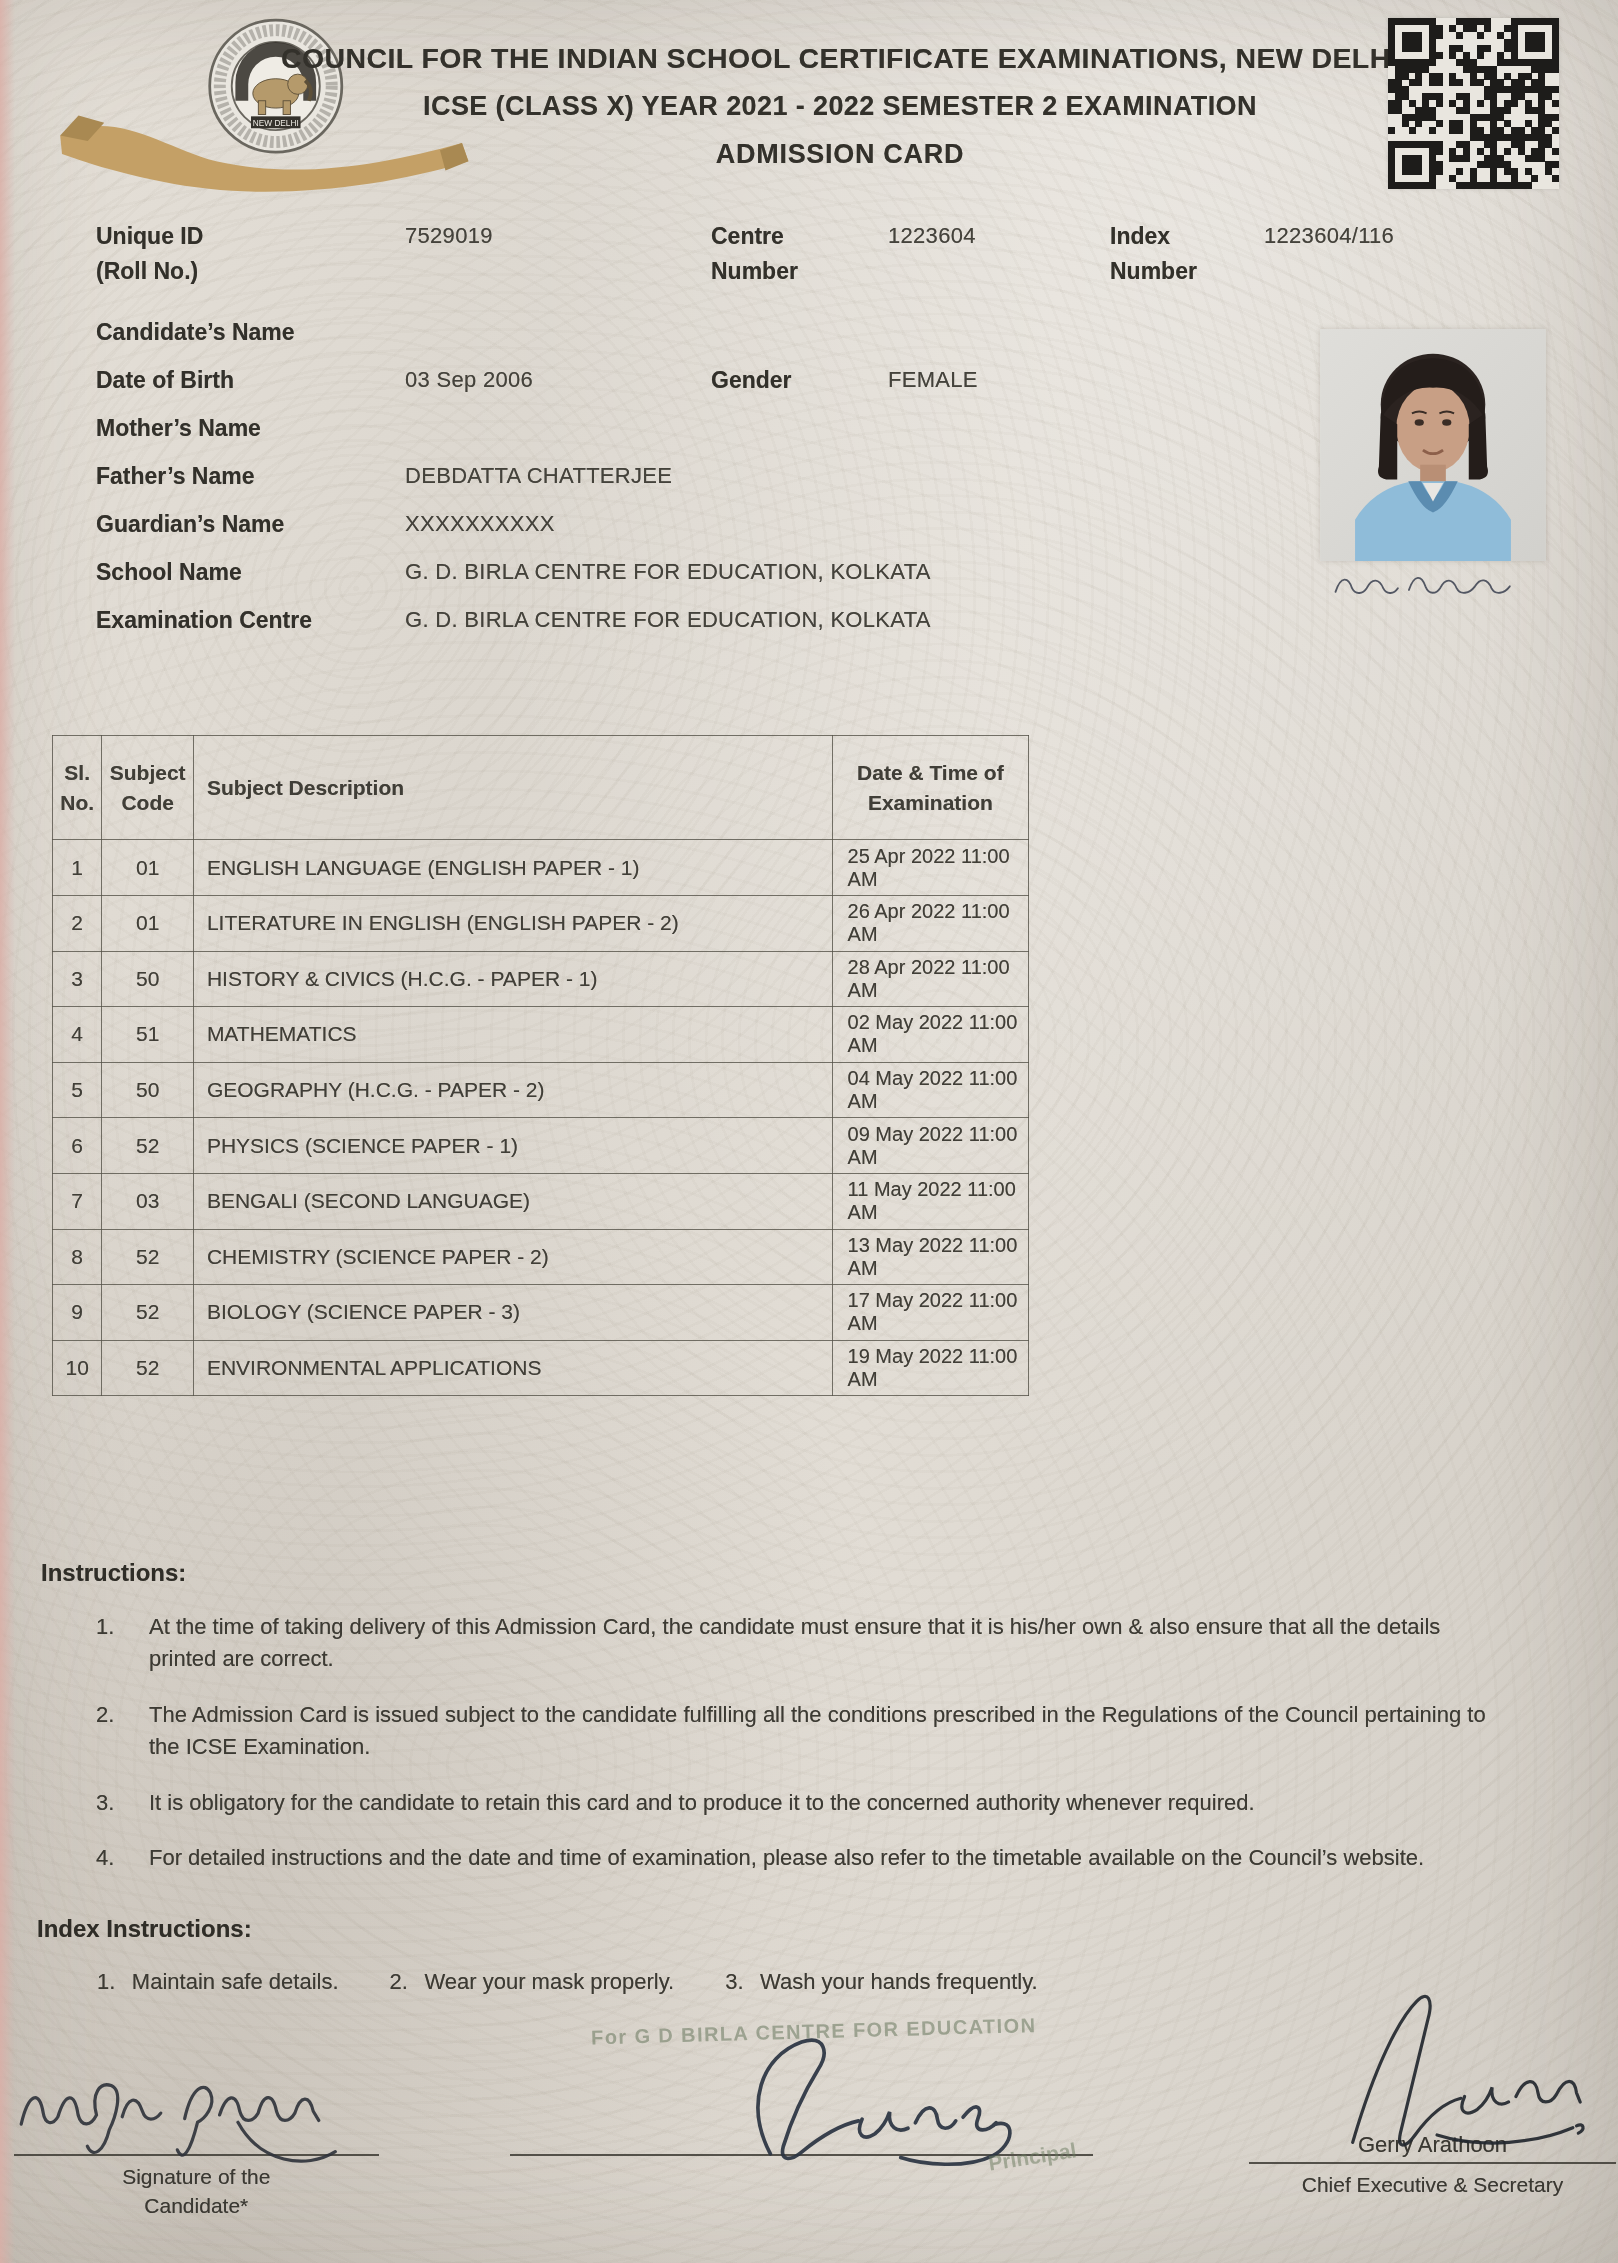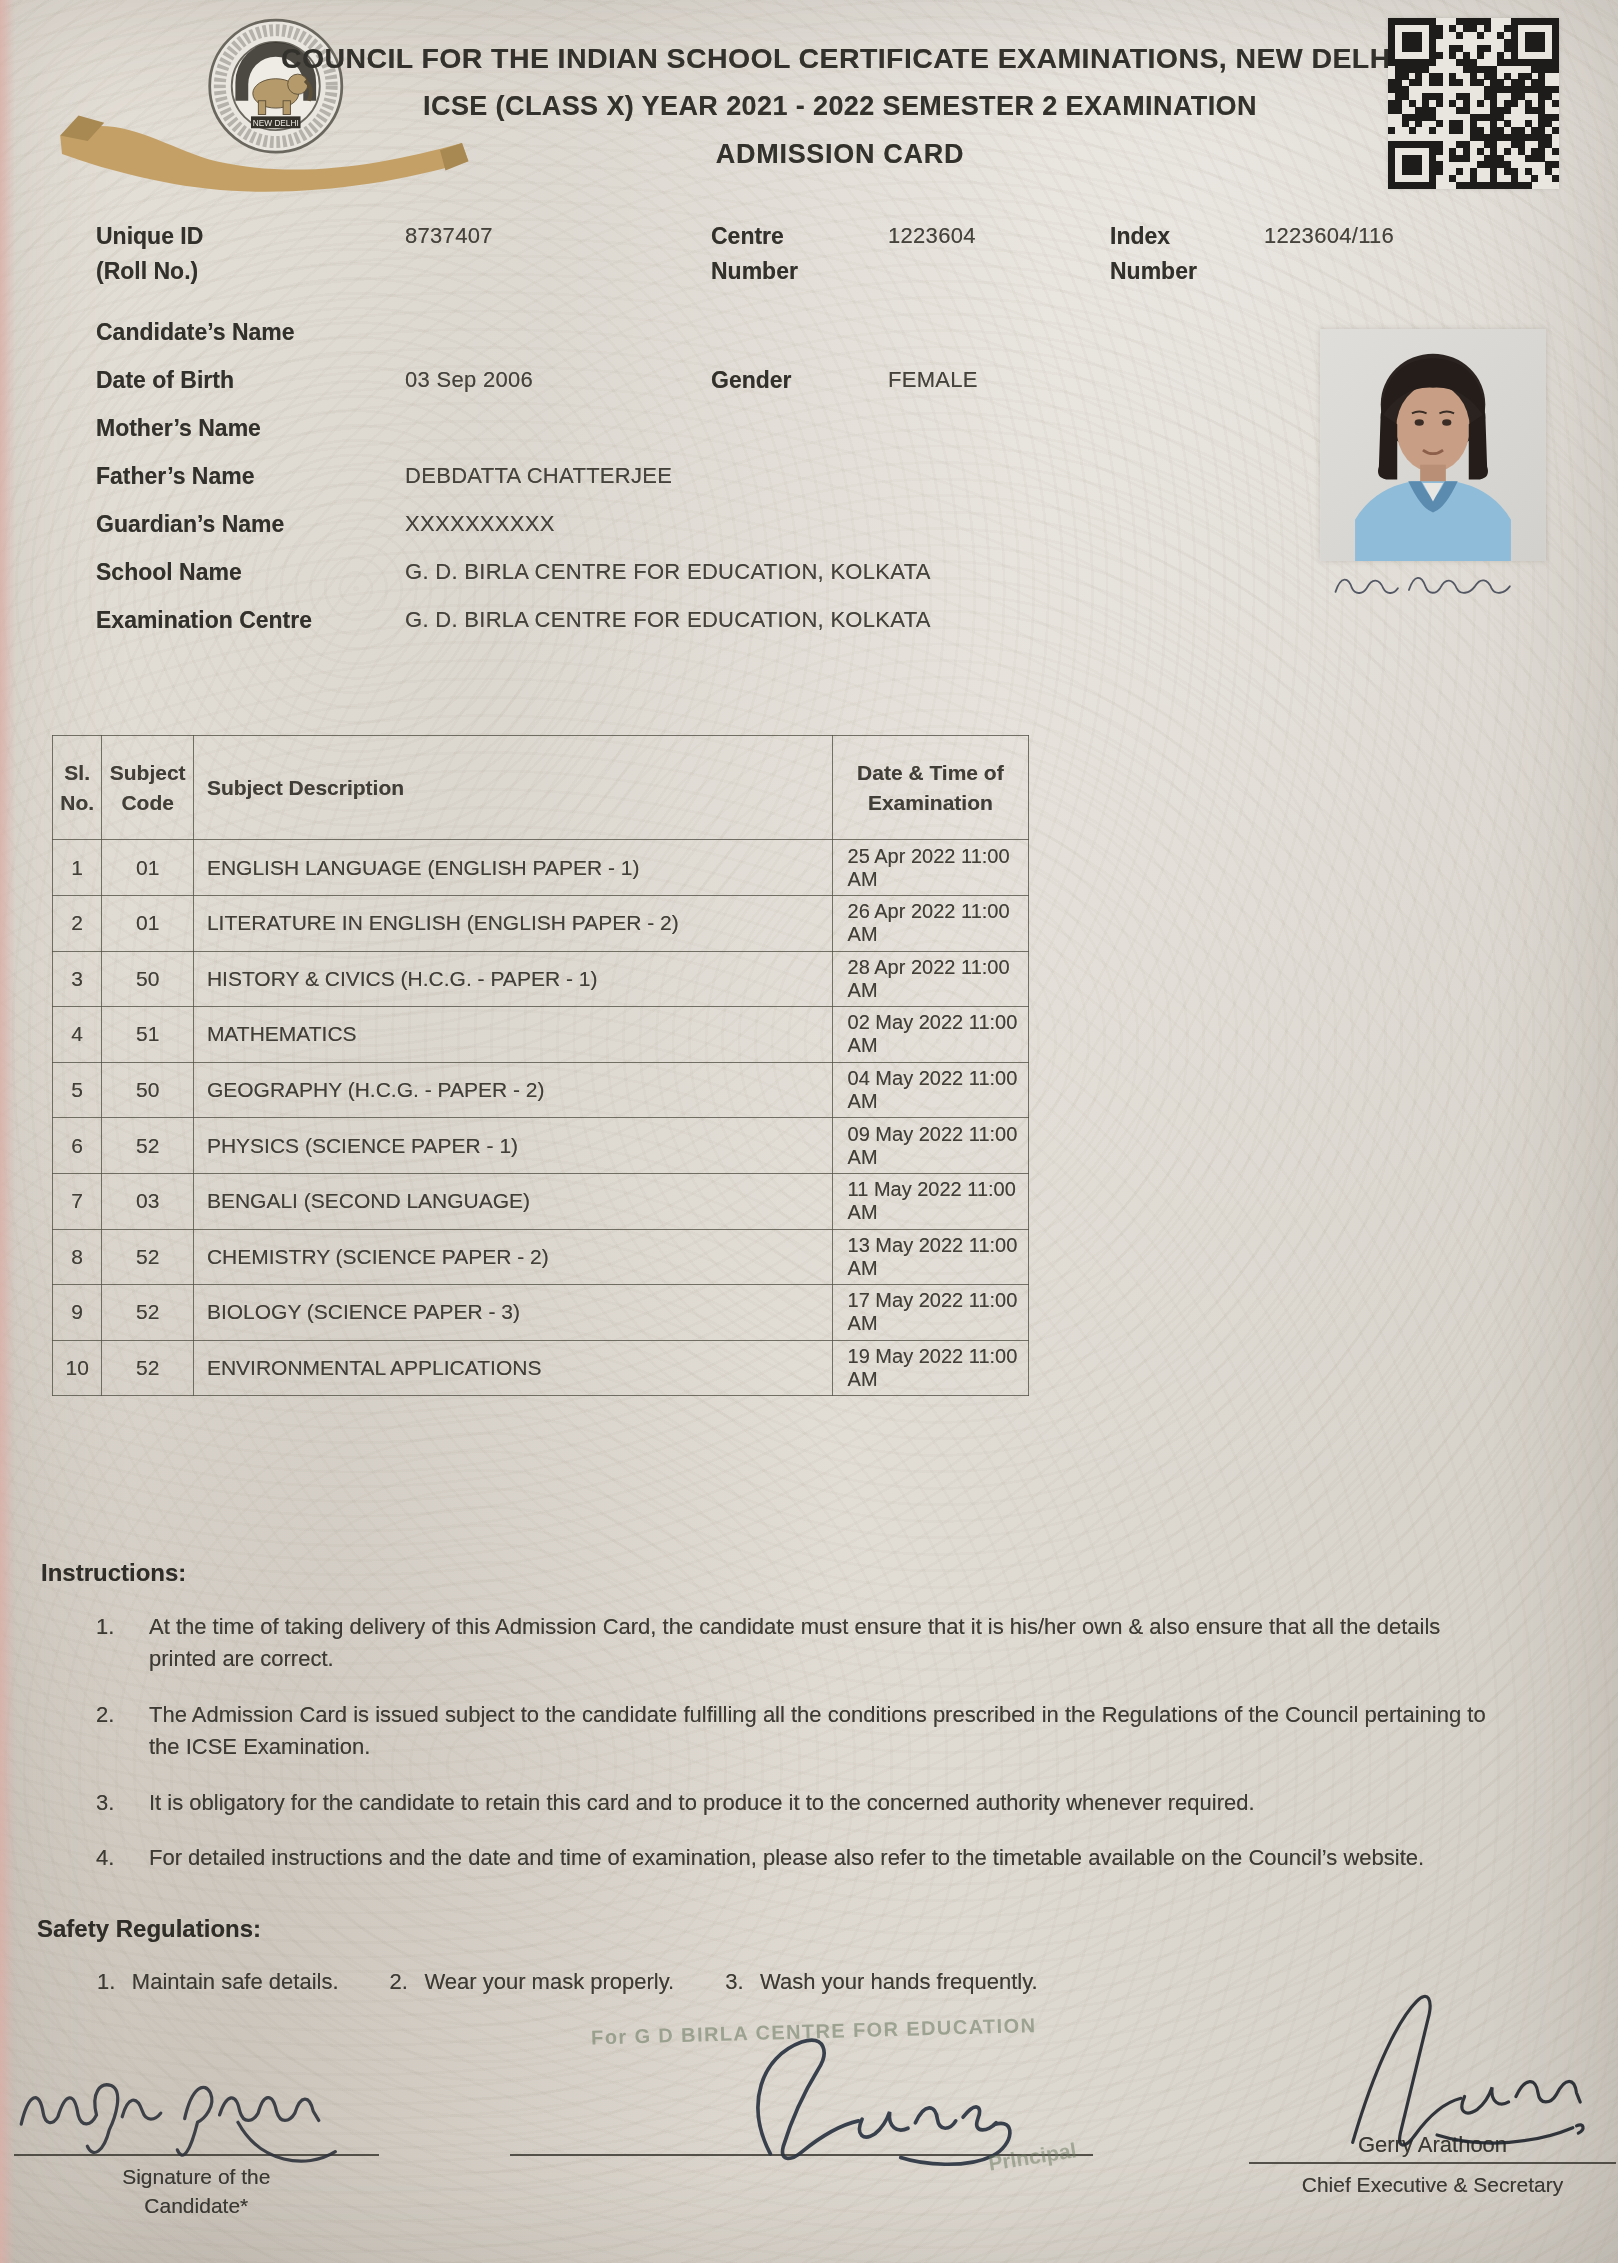--- a/index.html
+++ b/index.html
@@ -453,21 +453,21 @@
       <div style="left: 102px; top: 164px; width: 7.1px; height: 7.1px;"></div>
       <div style="left: 109px; top: 164px; width: 7.1px; height: 7.1px;"></div>
       <div style="left: 116px; top: 164px; width: 7.1px; height: 7.1px;"></div>
       <div style="left: 123px; top: 164px; width: 7.1px; height: 7.1px;"></div>
       <div style="left: 130px; top: 164px; width: 7.1px; height: 7.1px;"></div>
       <div style="left: 137px; top: 164px; width: 7.1px; height: 7.1px;"></div>
     </div>
 
   <div class="details">
     <div class="lbl txt w140" style="grid-row:1">Unique ID (Roll No.)</div>
-    <div class="val txt" style="grid-row:1">8737407</div>
+    <div class="val txt" style="grid-row:1">7529019</div>
     <div class="lbl txt w110" style="grid-row:1">Centre Number</div>
     <div class="val txt" style="grid-row:1">1223604</div>
     <div class="lbl txt w110" style="grid-row:1">Index Number</div>
     <div class="val txt" style="grid-row:1">1223604/116</div>
 
     <div class="lbl txt" style="grid-row:2;grid-column:1">Candidate’s Name</div>
 
     <div class="lbl txt" style="grid-row:3;grid-column:1">Date of Birth</div>
     <div class="val txt" style="grid-row:3;grid-column:2">03 Sep 2006</div>
     <div class="lbl txt" style="grid-row:3;grid-column:3">Gender</div>
@@ -628,21 +628,21 @@
         </div>
 
         <div class="ins-item txt">
           <span class="ins-num">4.</span>
           <span class="ins-text">For detailed instructions and the date and time of examination, please also refer to the timetable available on the Council’s website.</span>
         </div>
       </div>
   </div>
 
   <div class="safety">
-    <div class="sec-head txt">Safety Regulations:</div>
+    <div class="sec-head txt">Index Instructions:</div>
     <div class="safety-items">
 
         <span class="safety-item txt">
           <span>1.</span>
           <span>Maintain safe details.</span>
         </span>
 
         <span class="safety-item txt">
           <span>2.</span>
           <span>Wear your mask properly.</span>

